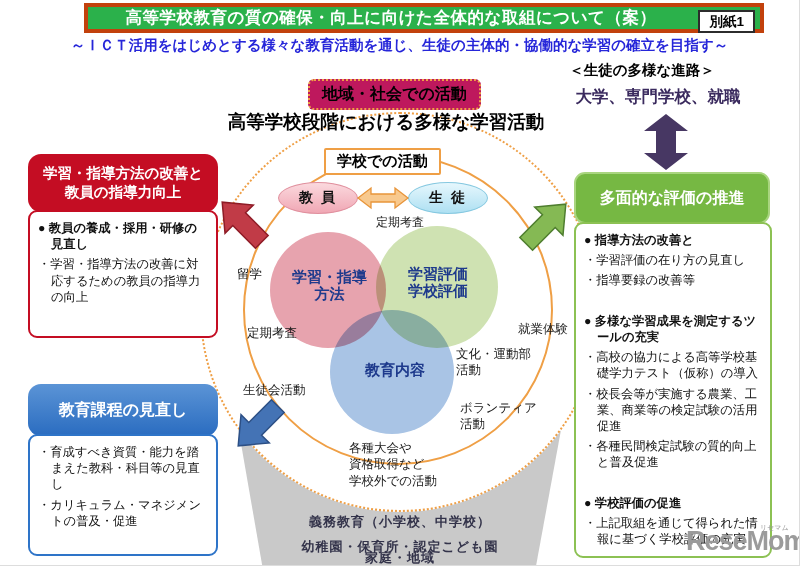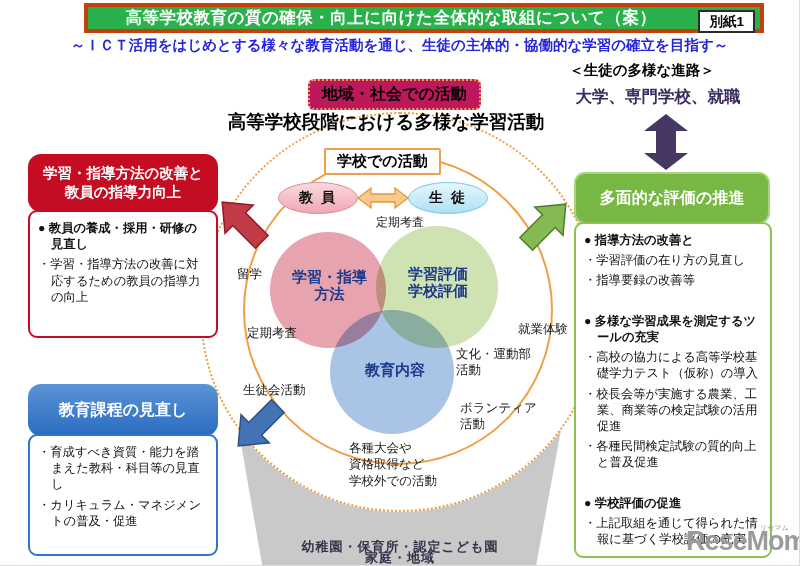--- a/index.html
+++ b/index.html
@@ -76,20 +76,21 @@
 <body>
 
 <div id="canvas">
 
   <div class="abs trapezoid"></div>
 
   <div class="abs dashed-circle"></div>
 
   <div class="abs solid-circle"></div>
 
+  <div class="abs foundation-line" style="top:513px;">義務教育（小学校、中学校）</div>
   <div class="abs foundation-line" style="top:514px;margin-top:24px;">幼稚園・保育所・認定こども園</div>
   <div class="abs foundation-line" style="top:549px;">家庭・地域</div>
 
   <div class="abs title-bar">
     <span class="title-text">高等学校教育の質の確保・向上に向けた全体的な取組について（案）</span>
     <span class="attachment">別紙1</span>
   </div>
   <div class="abs subtitle">～ＩＣＴ活用をはじめとする様々な教育活動を通じ、生徒の主体的・協働的な学習の確立を目指す～</div>
 
   <div class="abs career-heading">＜生徒の多様な進路＞</div>

